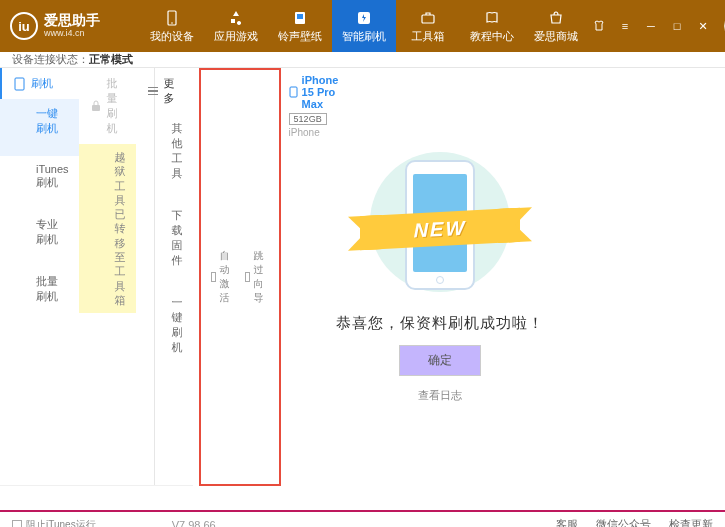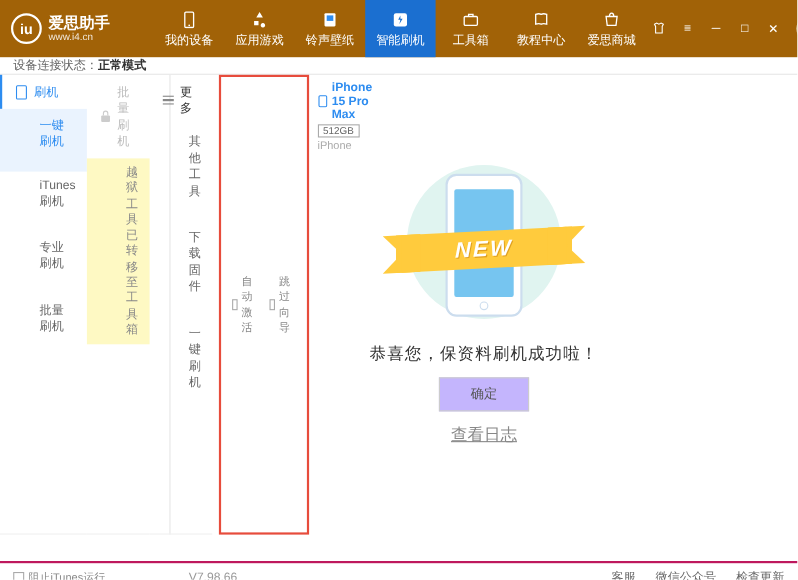--- a/index.html
+++ b/index.html
@@ -41,21 +41,21 @@
 .phone { position: absolute; width: 70px; height: 130px; background: #fff; border: 2px solid #cde; border-radius: 10px; left: 65px; top: 8px; }
 .phone-screen { position: absolute; top: 12px; left: 6px; right: 6px; bottom: 16px; background: #76c5f0; border-radius: 2px; }
 .phone-btn { position: absolute; bottom: 4px; left: 50%; transform: translateX(-50%); width: 8px; height: 8px; border: 1px solid #cde; border-radius: 50%; }
 .ribbon { position: absolute; left: 20px; top: 60px; width: 160px; height: 34px; background: #ffcb3d; transform: skewY(-3deg); display: flex; align-items: center; justify-content: center; }
 .ribbon::before, .ribbon::after { content: ''; position: absolute; width: 0; height: 0; border: 17px solid #ffcb3d; }
 .ribbon::before { left: -12px; border-left-color: transparent; }
 .ribbon::after { right: -12px; border-right-color: transparent; }
 .ribbon-text { font-size: 20px; font-weight: 900; color: #fff; letter-spacing: 2px; font-style: italic; text-shadow: 1px 1px 0 #e0a020; }
 .success-text { font-size: 15px; color: #333; letter-spacing: 1px; }
 .ok-btn { padding: 6px 28px; border: 1px solid #ccc; background: #c4b5fd; font-size: 12px; color: #555; cursor: pointer; }
-.log-link { font-size: 15px; color: #888; text-decoration: underline; cursor: pointer; }
+.log-link { font-size: 11px; color: #888; cursor: pointer; }
 .footer { height: 27px; border-top: 2px solid #be185d; display: flex; align-items: center; padding: 0 12px; font-size: 11px; color: #666; gap: 16px; margin-top: 24px; }
 .footer-right { margin-left: auto; display: flex; gap: 18px; }
 .hamb { display: flex; flex-direction: column; gap: 2px; }
 .hamb span { width: 10px; height: 1.5px; background: #888; }
 svg { display: block; }
 </style>
 </head>
 <body>
 
 <div class="header">

